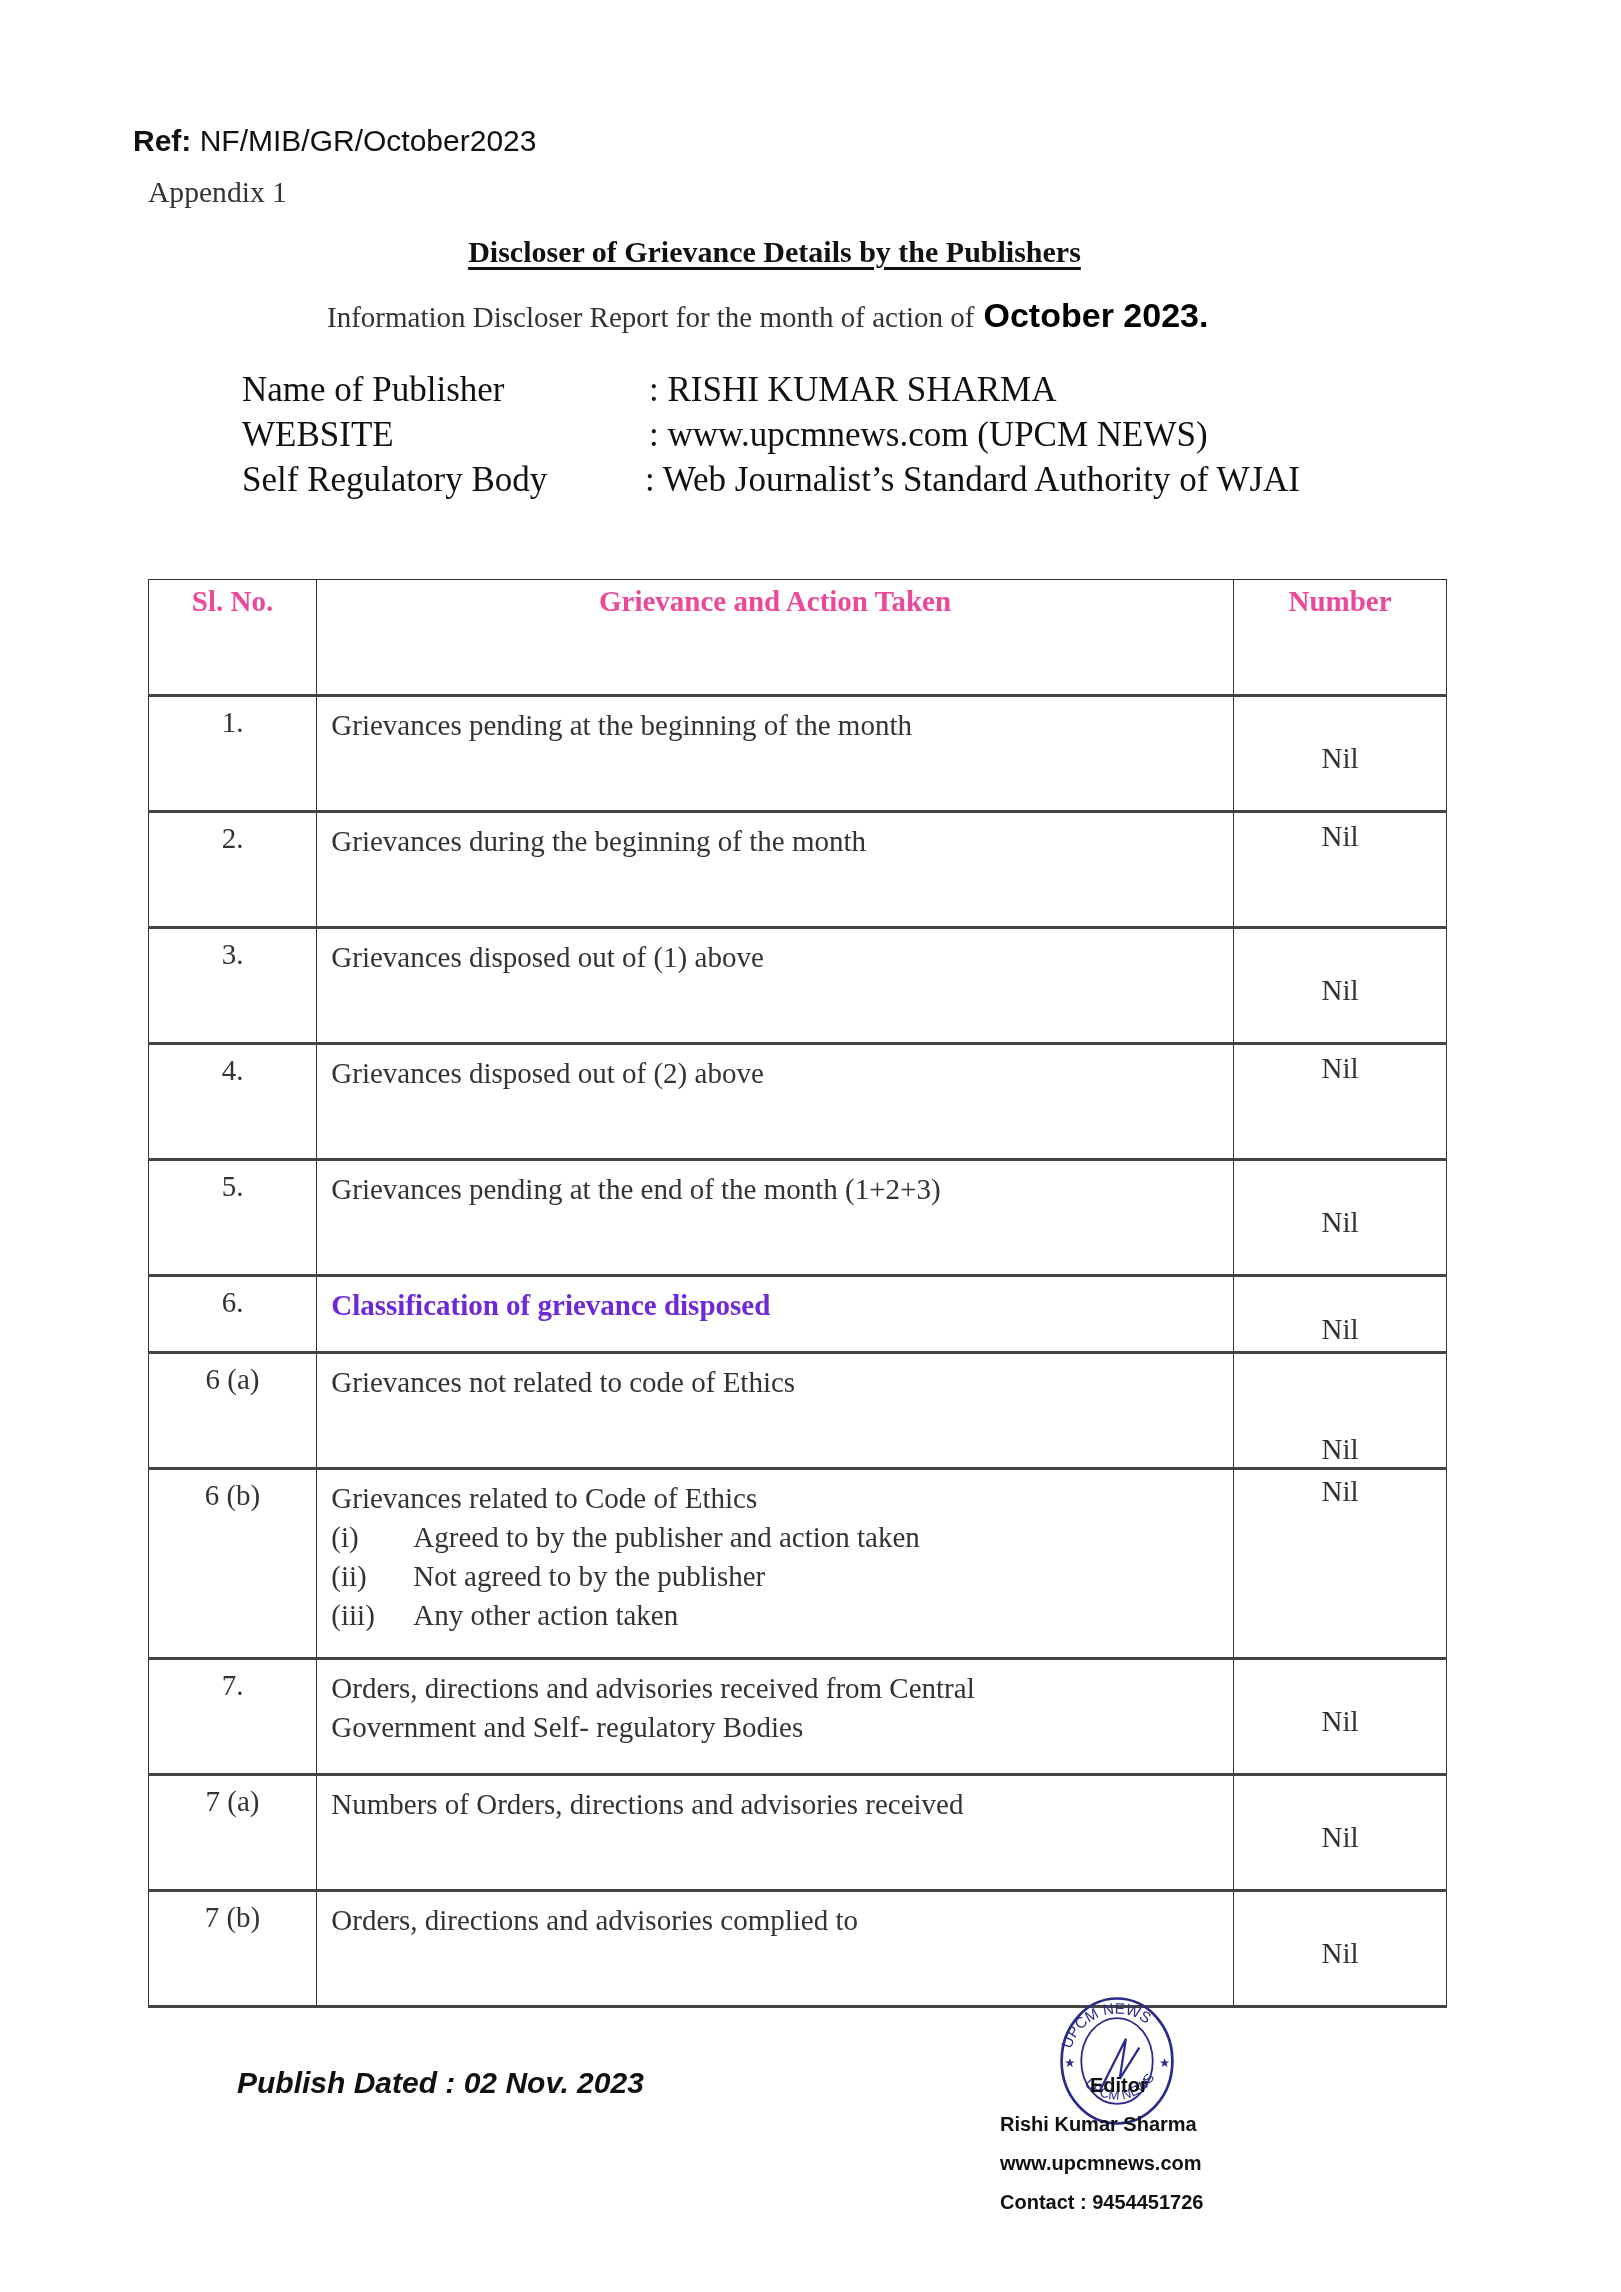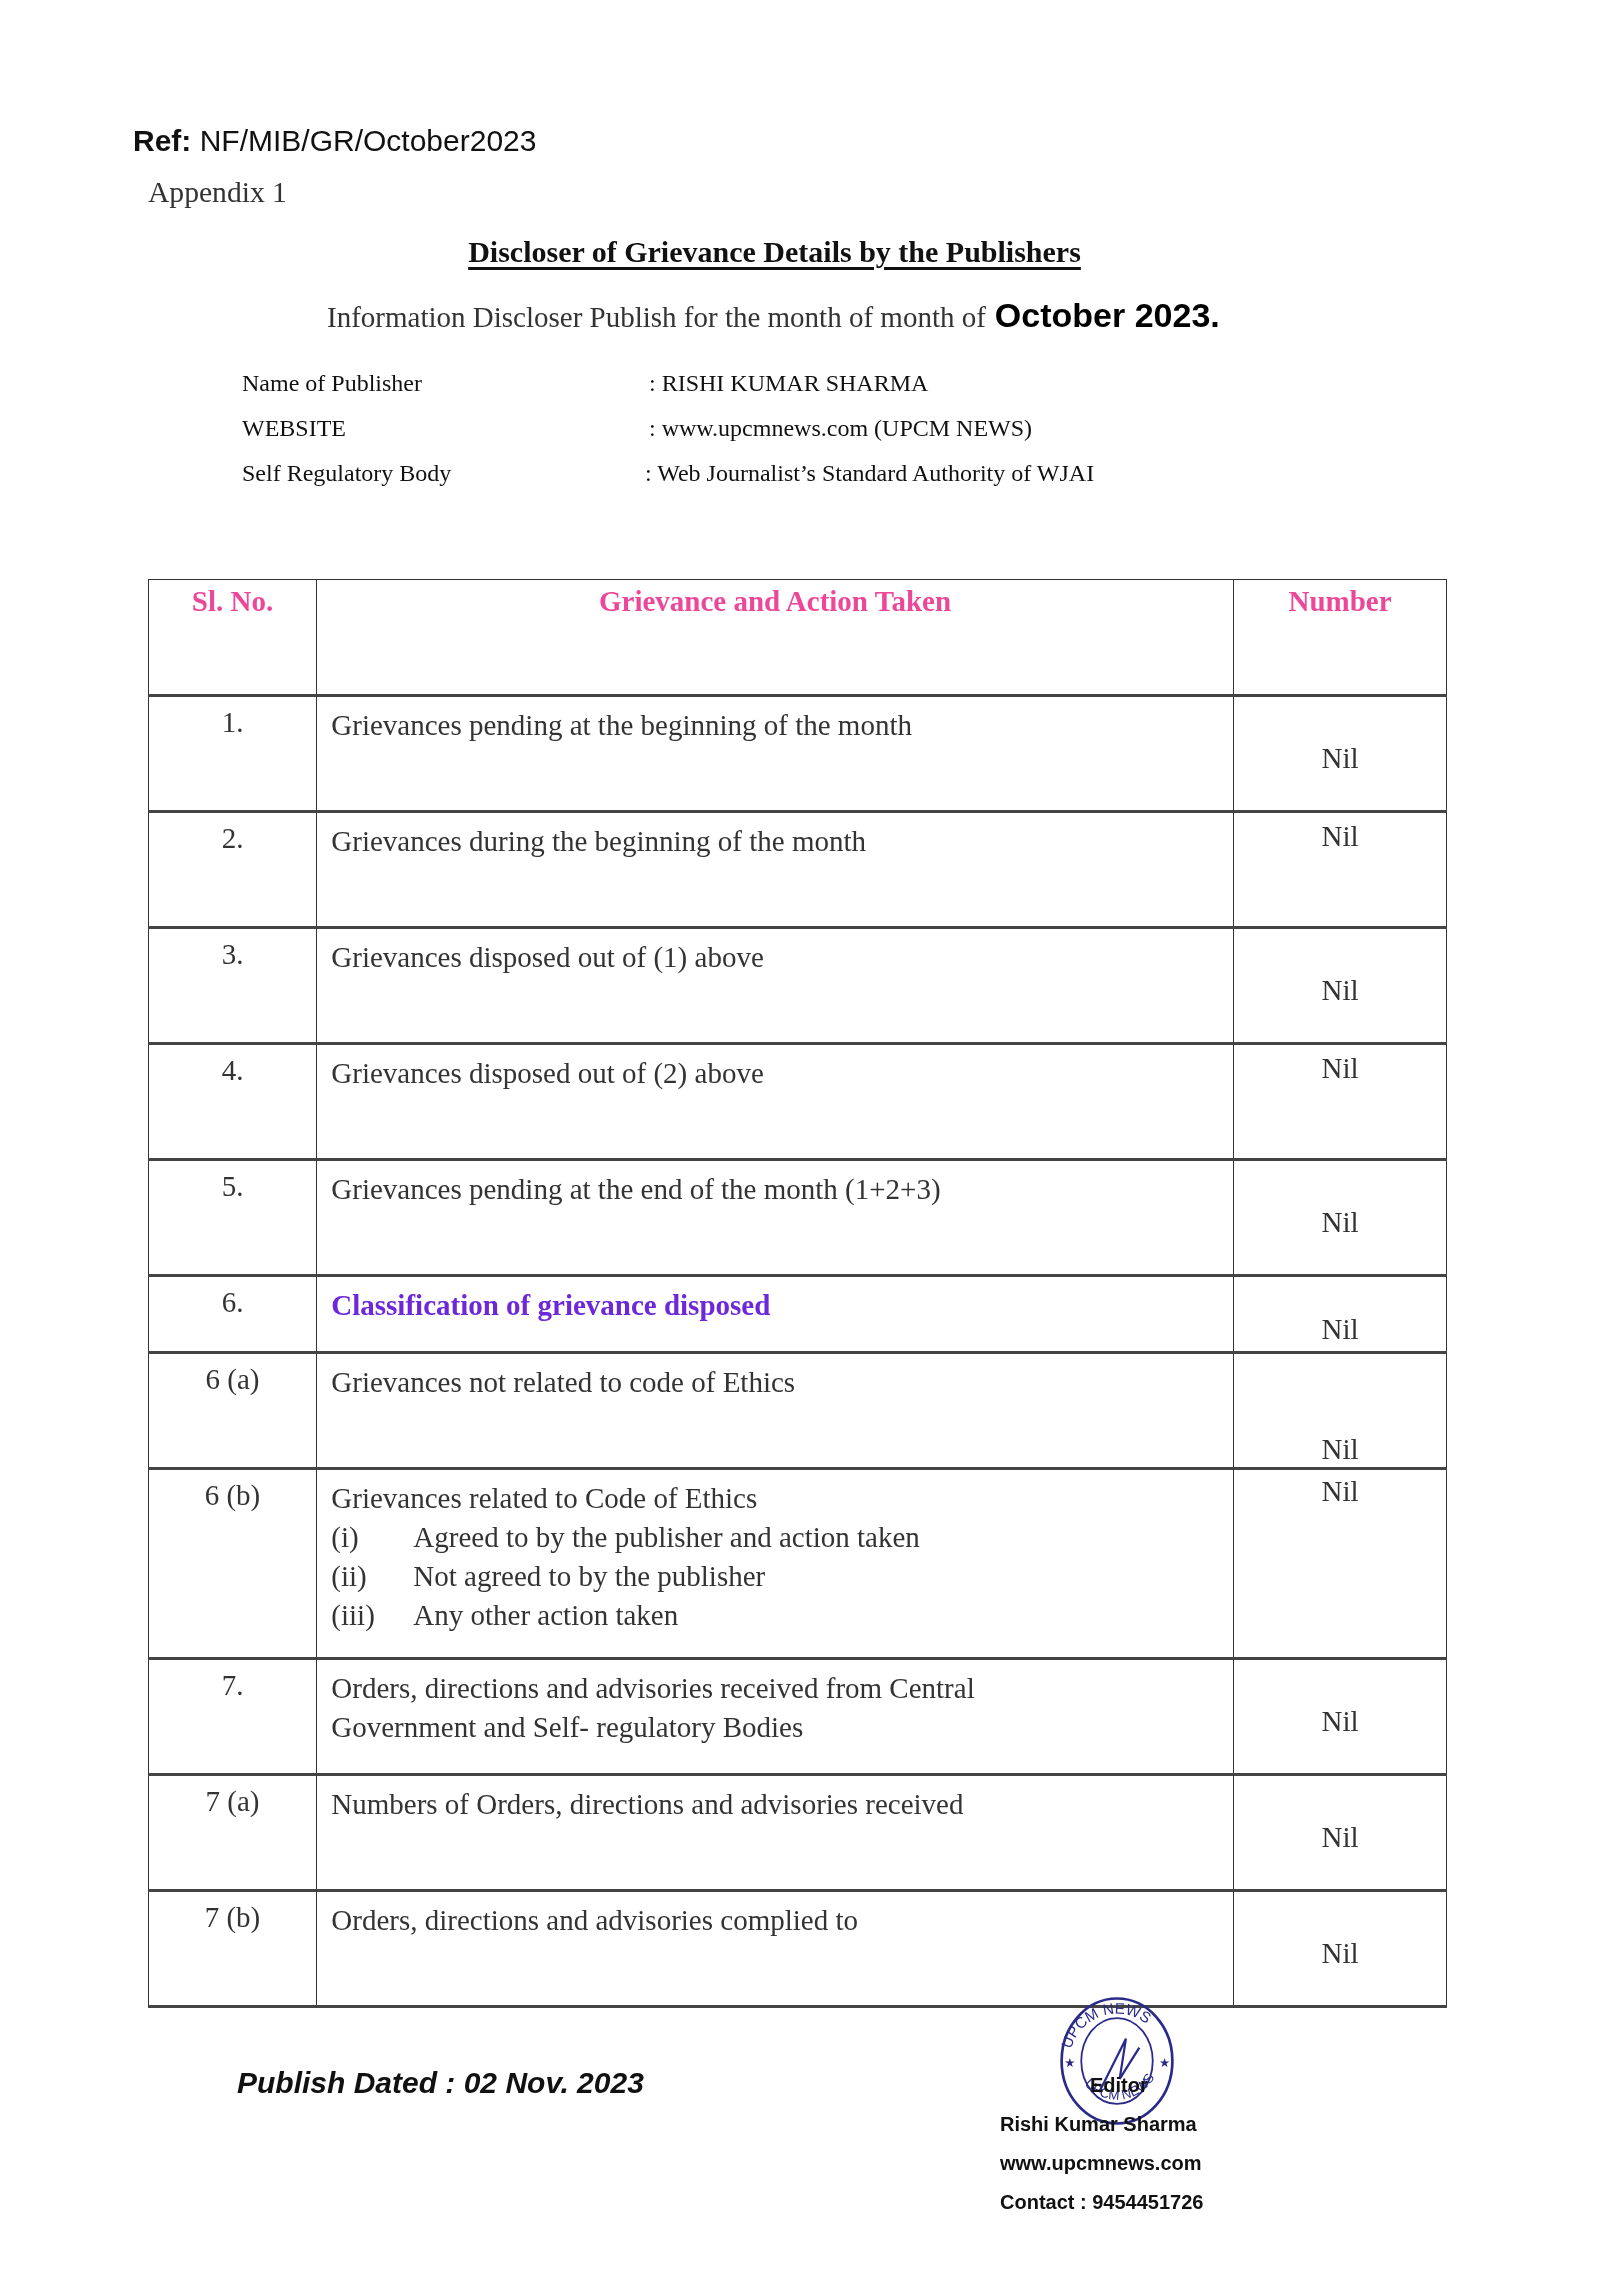--- a/index.html
+++ b/index.html
@@ -6,21 +6,21 @@
   body { width:1621px; height:2293px; position:relative; overflow:hidden; color:#111; }
   .sans { font-family:"Liberation Sans", sans-serif; }
   .serif { font-family:"Liberation Serif", serif; }
   #ref { position:absolute; left:133px; top:124px; font-size:30px; }
   #ref b { font-weight:bold; }
   #appendix { position:absolute; left:148px; top:176px; font-size:29.6px; color:#333; }
   #title { position:absolute; left:0; width:1621px; top:235px; text-align:center; font-size:30px; font-weight:bold; }
   #title span { text-decoration:underline; text-decoration-thickness:2.7px; text-underline-offset:5.4px; margin-left:-72px; }
   #subtitle { position:absolute; left:327px; top:296px; font-size:29px; color:#333; white-space:nowrap; }
   #subtitle .month { font-family:"Liberation Sans", sans-serif; font-weight:bold; font-size:34px; color:#000; margin-left:9px; }
-  .info-row { position:absolute; left:242px; font-size:24px; white-space:nowrap; }
+  .info-row { position:absolute; left:242px; font-size:35px; white-space:nowrap; }
   .info-row .lbl { display:inline-block; width:407px; }
   #info0 { top:370px; } #info1 { top:415px; } #info2 { top:460px; }
   #info2 .lbl { width:403px; }
 
   #grid { position:absolute; left:148px; top:579px; width:1299px; border-collapse:collapse; table-layout:fixed; }
   #grid td, #grid th { border:1.8px solid #333; vertical-align:top; padding:0; font-family:"Liberation Serif", serif; font-size:29px; color:#333; }
   #grid tr { border-bottom:3.6px solid #444; }
   #grid th { font-weight:bold; color:#ec4899; padding-top:5.4px; }
   .c1 { width:168px; text-align:center; }
   .c3 { text-align:center;margin-top:20px; }
@@ -36,21 +36,21 @@
   #editor-block { position:absolute; left:1000px; top:2066px; font-size:20px; font-weight:bold; line-height:39px; }
   #editor-block .ed { padding-left:90px; }
   #stamp { position:absolute; left:1050px; top:1994px; width:134px; height:134px; }
 </style>
 </head>
 <body>
 
 <div id="ref" class="sans"><b>Ref:</b> <span>NF/MIB/GR/October2023</span></div>
 <div id="appendix" class="serif">Appendix 1</div>
 <div id="title" class="serif"><span>Discloser of Grievance Details by the Publishers</span></div>
-<div id="subtitle" class="serif"><span>Information Discloser Publish for the month of month of</span><span class="month">October 2023.</span></div>
+<div id="subtitle" class="serif"><span>Information Discloser Report for the month of action of</span><span class="month">October 2023.</span></div>
 
 <div id="info0" class="info-row serif"><span class="lbl">Name of Publisher</span><span>: RISHI KUMAR SHARMA</span></div>
 <div id="info1" class="info-row serif"><span class="lbl">WEBSITE</span><span>: www.upcmnews.com (UPCM NEWS)</span></div>
 <div id="info2" class="info-row serif"><span class="lbl">Self Regulatory Body</span><span>: Web Journalist’s Standard Authority of WJAI</span></div>
 
 <table id="grid">
   <colgroup>
       <col style="width:168px">
       <col style="width:917px">
       <col>

